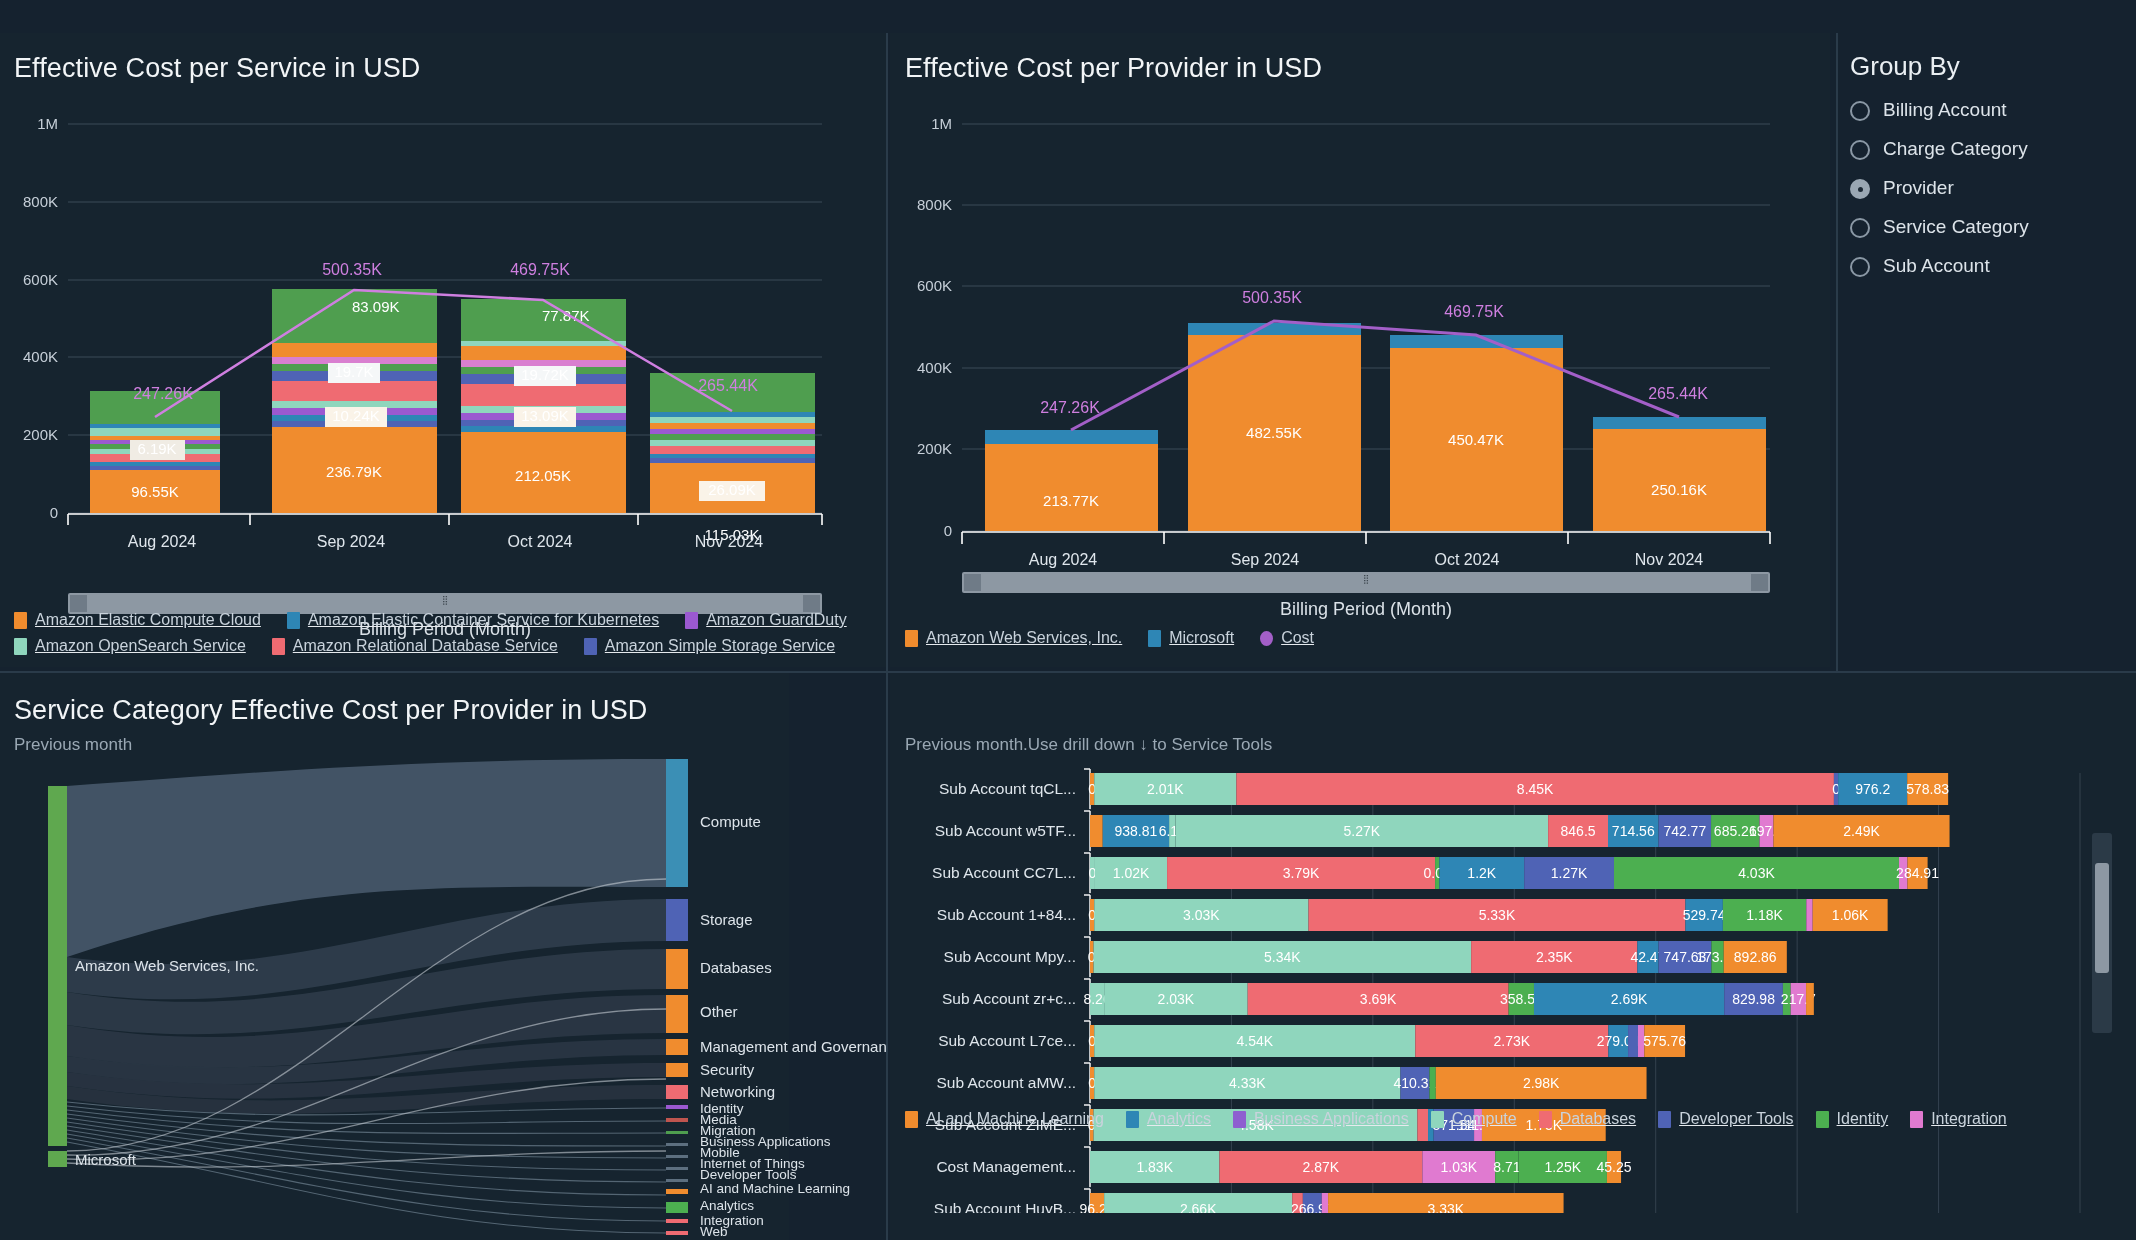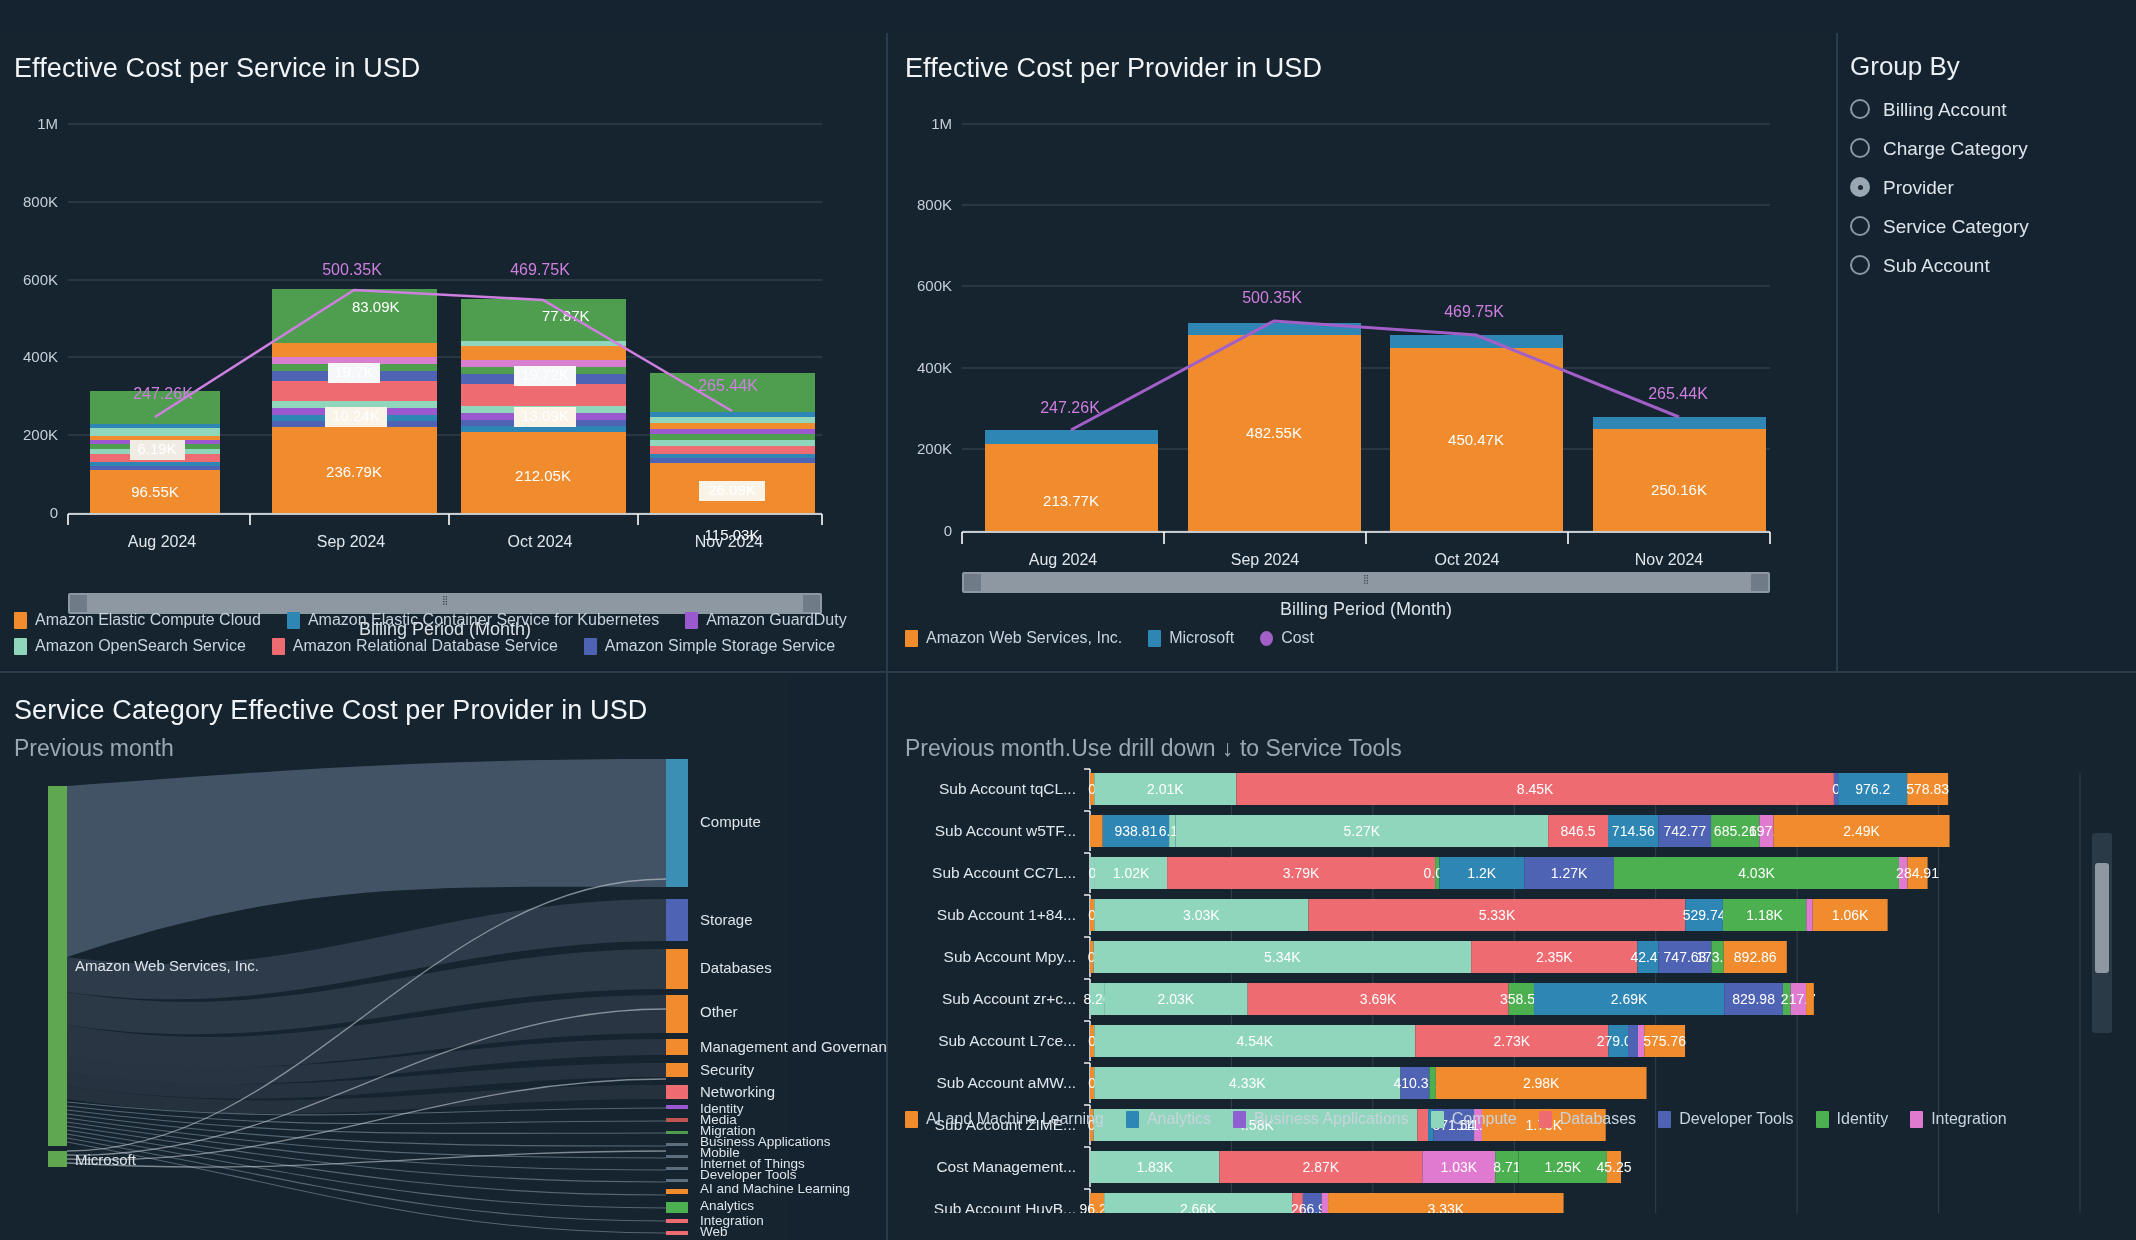--- a/index.html
+++ b/index.html
@@ -11,38 +11,38 @@
     color: #e6eaee;
     overflow: hidden;
   }
   .dash { position: relative; width: 2136px; height: 1240px; background: #15222f; margin-top: 33px; }
 
   .panel { position: absolute; background: #16242f; }
   .vline { position: absolute; background: #2a3b4a; }
   .hline { position: absolute; background: #2a3b4a; }
 
   .title { font-size: 27px; font-weight: 400; color: #f2f5f7; letter-spacing: .1px; }
-  .subtitle { font-size: 23px; color: #9aa8b4; }
+  .subtitle { font-size: 17px; color: #9aa8b4; }
 
   svg { display:block; }
   .tick-txt { font-size: 15px; fill: #c6cfd8; font-family: "Liberation Sans", sans-serif; }
   .cat-txt { font-size: 16px; fill: #dfe6ec; font-family: "Liberation Sans", sans-serif; }
   .val-white { font-size: 15px; fill: #ffffff; font-family: "Liberation Sans", sans-serif; }
   .val-purple { font-size: 16px; fill: #cf7fe0; font-family: "Liberation Sans", sans-serif; }
   .grid { stroke: #3b4b59; stroke-width: 1; }
   .axisline { stroke: #ffffff; stroke-width: 1.6; }
 
-  .legend { display: flex; flex-wrap: wrap; gap: 6px 24px; }
+  .legend { display: flex; flex-wrap: wrap; gap: 6px 24px; text-decoration: underline; }
   .lg-item { display: inline-flex; align-items: center; gap: 8px; font-size: 16px; color: #c9d3dc; }
   .lg-sw { width: 13px; height: 17px; border-radius: 1px; display:inline-block; }
   .lg-dot { width: 13px; height: 15px; border-radius: 50%; display:inline-block; }
 
   
   .gb-title { font-size: 26px; color: #e9eef2; }
-  .gb-row { display: flex; align-items: flex-start; gap: 13px; margin-top: 17px; }
+  .gb-row { display: flex; align-items: flex-end; gap: 13px; margin-top: 17px; }
   .radio { width: 20px; height: 20px; border-radius: 50%; border: 2px solid #8a98a5; display:inline-block; position:relative;}
   .radio.sel { background: #9aa7b3; border-color:#9aa7b3; }
   .radio.sel:after { content:""; position:absolute; left:6px; top:6px; width:5px;height:5px;border-radius:50%;background:#1d2a36;}
   .gb-label { font-size: 19px; color: #dde4ea; }
 
   .axis-title { font-size: 18px; color: #dbe2e8; text-align:center; }
 
   .sankey-lbl { font-size: 15px; fill: #dde4ea; font-family:"Liberation Sans", sans-serif; }
   .sankey-lbl-sm { font-size: 13.5px; fill: #dde4ea; font-family:"Liberation Sans", sans-serif; }
   .sankey-src { font-size: 15px; fill: #dde4ea; font-family:"Liberation Sans", sans-serif; }

